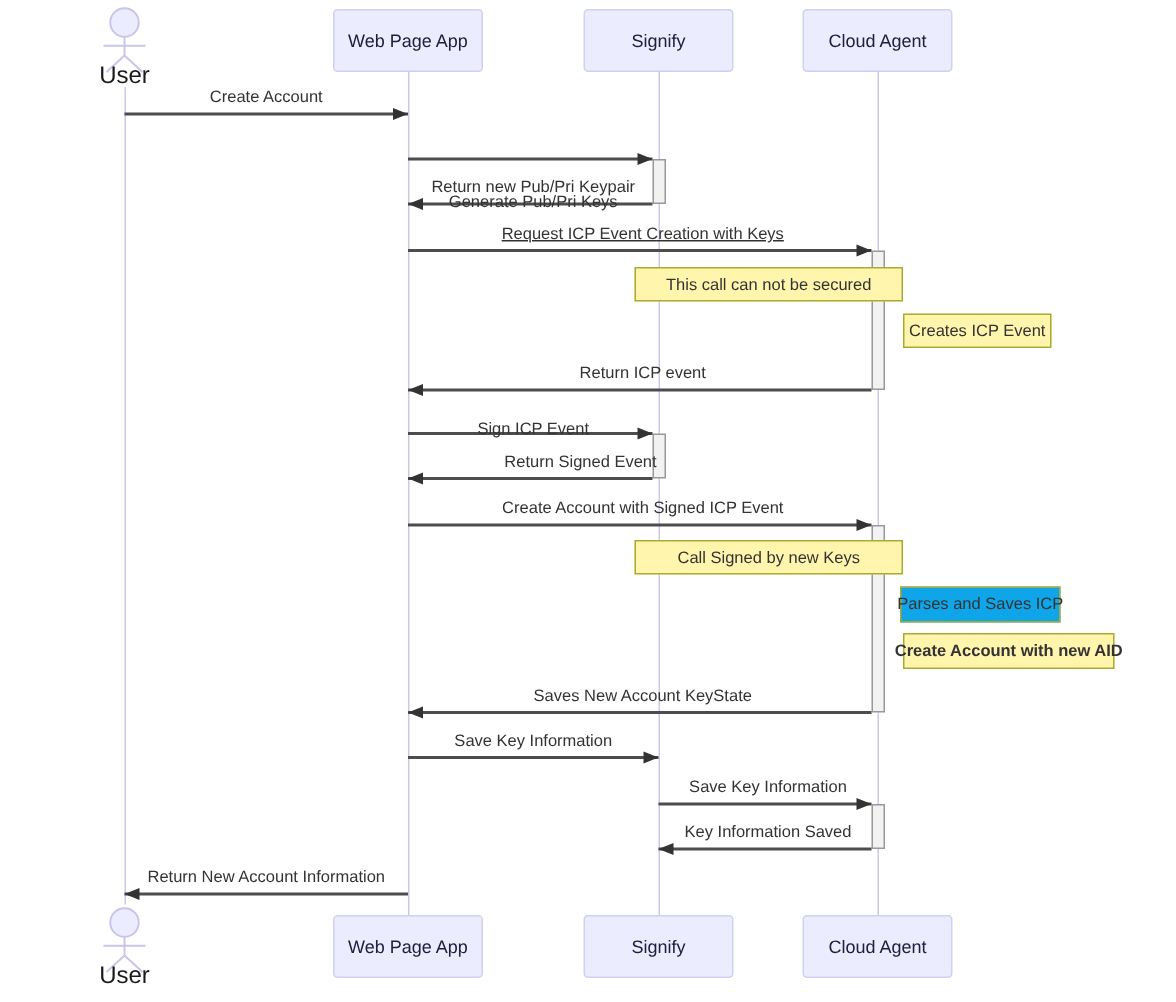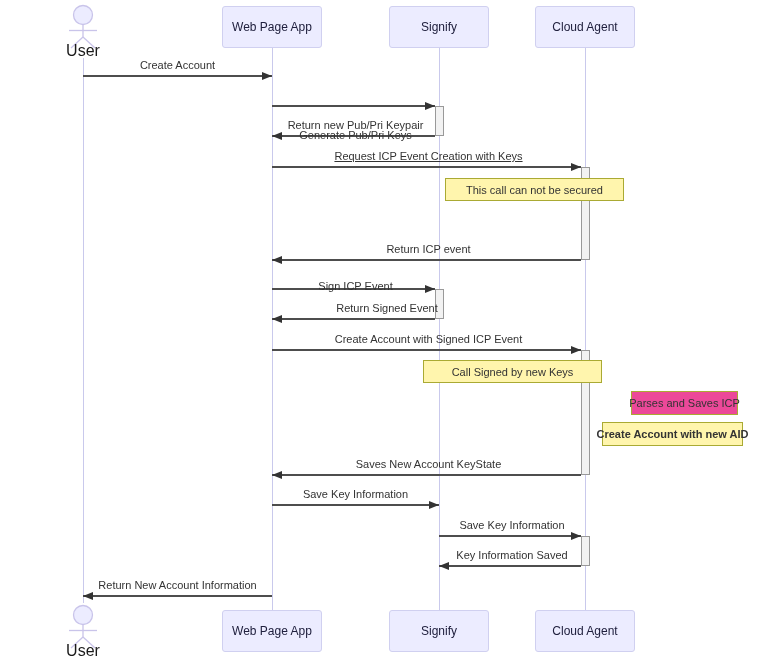--- a/index.html
+++ b/index.html
@@ -124,25 +124,28 @@
     <div class="msg-label" style="left: 355.5px; top: 488px; color: rgb(51, 51, 51); z-index: 6;">Save Key Information</div>
     <div class="msg-line" style="left: 439px; top: 535.25px; width: 141.5px; background: rgb(77, 77, 77); z-index: 5;"></div>
     <div class="arrow-head" style="left: 570.5px; top: 531.5px; border-top: 4.5px solid transparent; border-bottom: 4.5px solid transparent; border-left: 10px solid rgb(51, 51, 51); z-index: 5;"></div>
     <div class="msg-label" style="left: 512px; top: 519px; color: rgb(51, 51, 51); z-index: 6;">Save Key Information</div>
     <div class="msg-line" style="left: 439px; top: 565.25px; width: 141.5px; background: rgb(77, 77, 77); z-index: 5;"></div>
     <div class="arrow-head" style="left: 439px; top: 561.5px; border-top: 4.5px solid transparent; border-bottom: 4.5px solid transparent; border-right: 10px solid rgb(51, 51, 51); z-index: 5;"></div>
     <div class="msg-label" style="left: 512px; top: 549px; color: rgb(51, 51, 51); z-index: 6;">Key Information Saved</div>
     <div class="msg-line" style="left: 83px; top: 595.25px; width: 189px; background: rgb(77, 77, 77); z-index: 5;"></div>
     <div class="arrow-head" style="left: 83px; top: 591.5px; border-top: 4.5px solid transparent; border-bottom: 4.5px solid transparent; border-right: 10px solid rgb(51, 51, 51); z-index: 5;"></div>
     <div class="msg-label" style="left: 177.5px; top: 579px; color: rgb(51, 51, 51); z-index: 6;">Return New Account Information</div>
-    <div class="note" style="left: 423px; top: 178px; width: 179px; height: 23px; background: rgb(255, 245, 173); border-color: rgb(170, 170, 51); color: rgb(51, 51, 51); z-index: 7; margin-left: 22px;">
+    <div class="note" style="left: 423px; top: 178px; width: 179px; height: 23px; background: rgb(255, 245, 173); border-color: rgb(170, 170, 51); color: rgb(51, 51, 51); z-index: 7;">
       <span>This call can not be secured</span>
+    </div>
+    <div class="note" style="left: 602px; top: 209px; width: 99px; height: 23px; background: rgb(255, 245, 173); border-color: rgb(170, 170, 51); color: rgb(51, 51, 51); z-index: 7;">
+      <span>Creates ICP Event</span>
     </div>
     <div class="note" style="left: 423px; top: 360px; width: 179px; height: 23px; background: rgb(255, 245, 173); border-color: rgb(170, 170, 51); color: rgb(51, 51, 51); z-index: 7;">
       <span>Call Signed by new Keys</span>
     </div>
-    <div class="note" style="left: 631px; top: 391px; width: 107px; height: 24px; background: #ec4899; border-color: rgb(170, 170, 51); color: rgb(51, 51, 51); z-index: 7;">
+    <div class="note" style="left: 600px; top: 391px; width: 107px; height: 24px; background: #0ea5e9; border-color: rgb(170, 170, 51); color: rgb(51, 51, 51); z-index: 7;">
       <span>Parses and Saves ICP</span>
     </div>
     <div class="note" style="left: 602px; top: 422px; width: 141px; height: 24px; background: rgb(255, 245, 173); border-color: rgb(170, 170, 51); color: rgb(51, 51, 51); z-index: 7; font-weight: bold;">
       <span>Create Account with new AID</span>
     </div>
   </div>
 
 </body></html>

